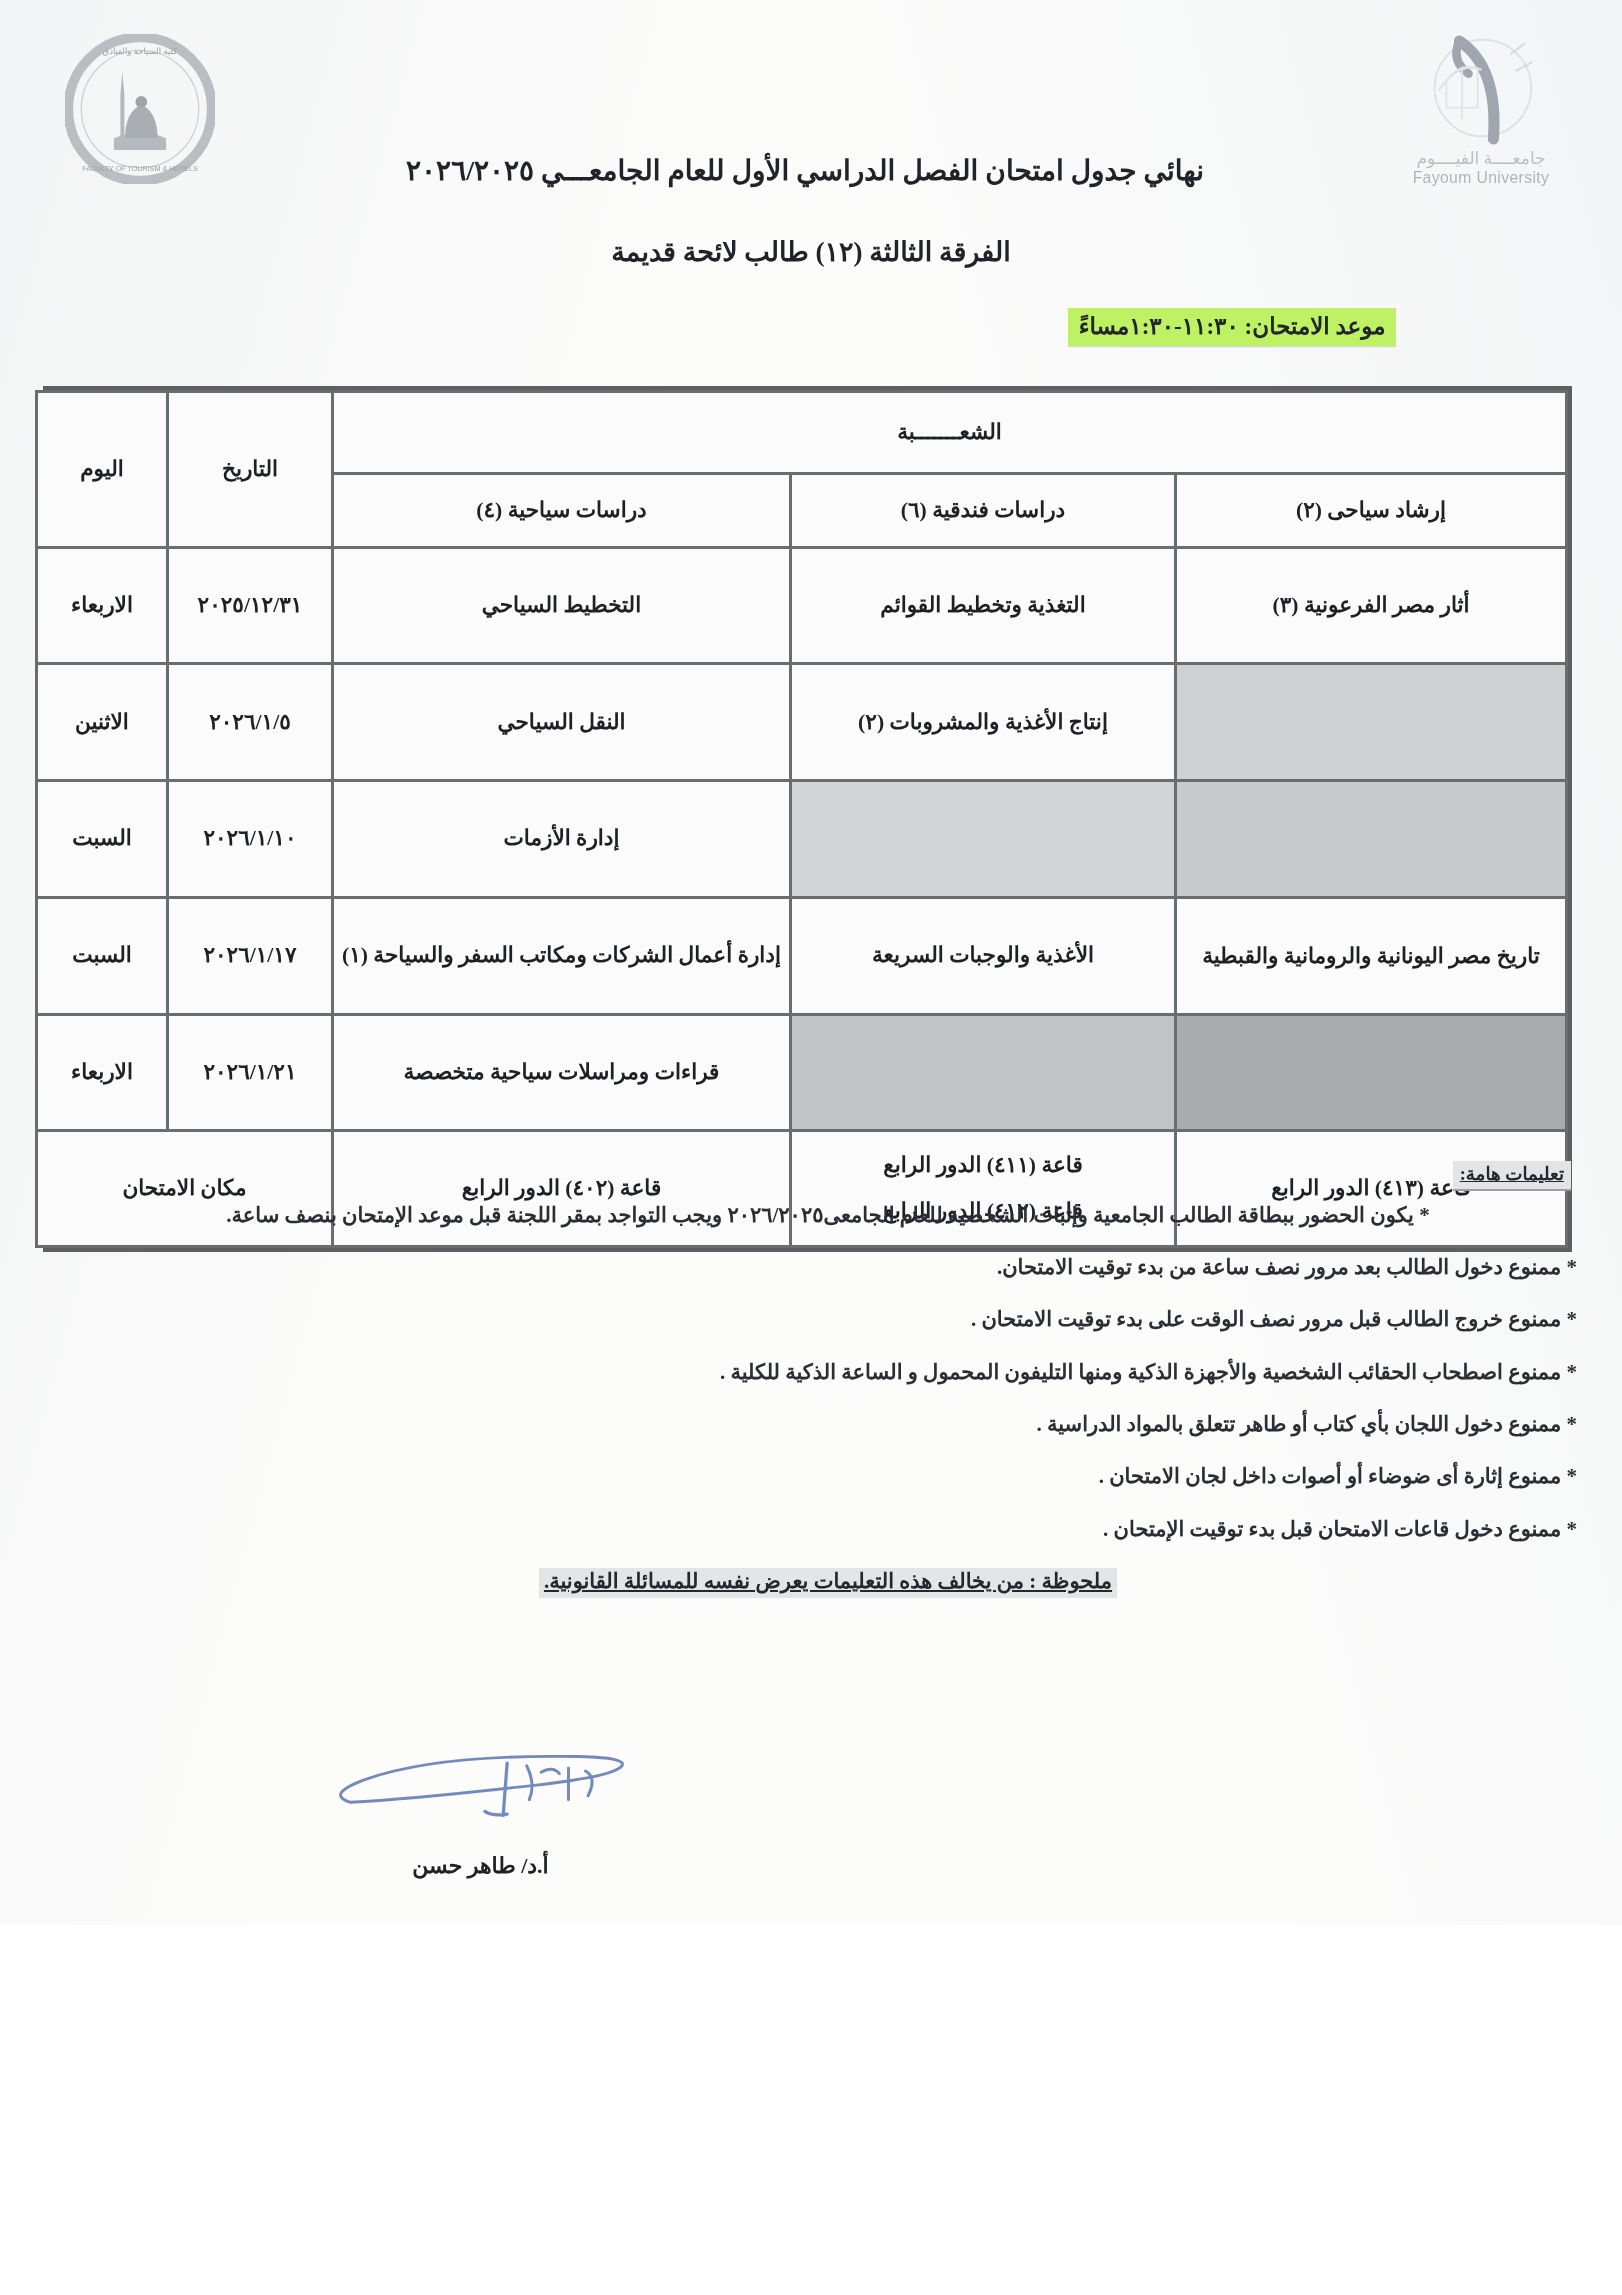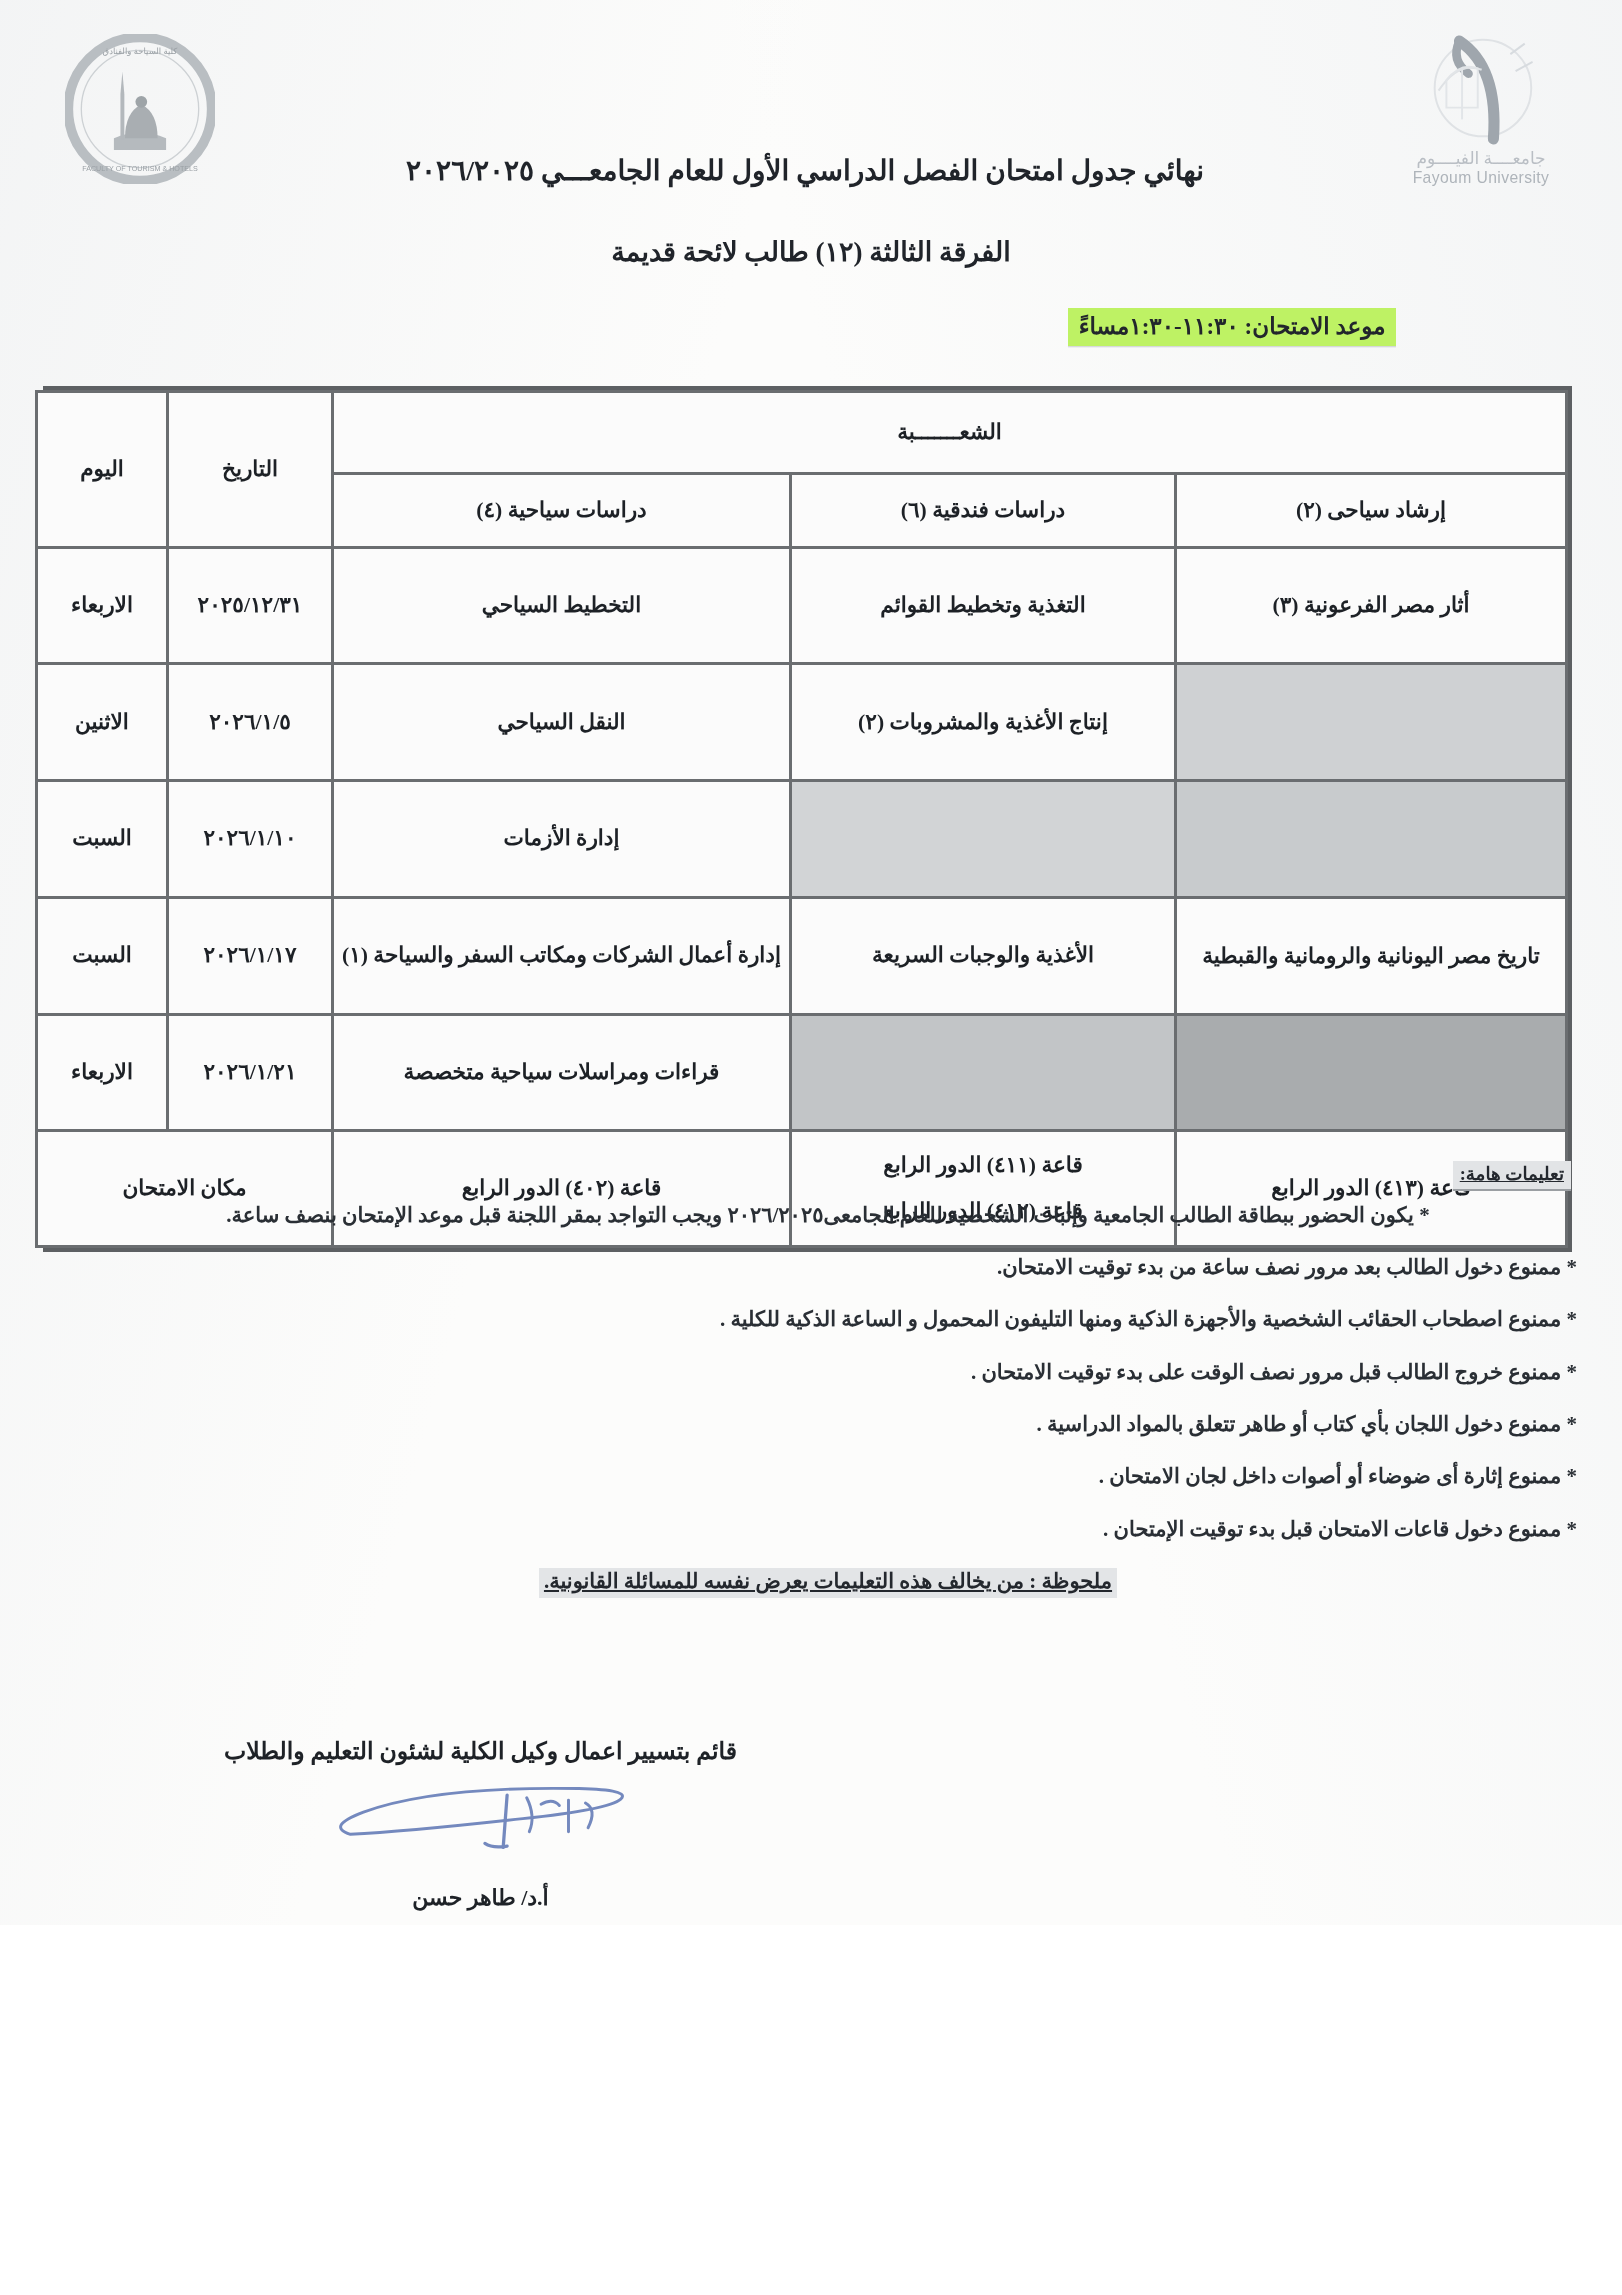--- a/index.html
+++ b/index.html
@@ -343,34 +343,33 @@
       </table>
     </div>
   </div>
 
   <div class="instructions">
     <div class="instr-title-row">
       <span class="instr-title">تعليمات هامة:</span>
     </div>
     <p class="instr-line l1">* يكون الحضور ببطاقة الطالب الجامعية وإثبات الشخصية للعام الجامعى٢٠٢٦/٢٠٢٥ ويجب التواجد بمقر اللجنة قبل موعد الإمتحان بنصف ساعة.</p>
     <p class="instr-line">* ممنوع دخول الطالب بعد مرور نصف ساعة من بدء توقيت الامتحان.</p>
+    <p class="instr-line">* ممنوع خروج الطالب قبل مرور نصف الوقت على بدء توقيت الامتحان .</p>
     <p class="instr-line">* ممنوع  اصطحاب الحقائب الشخصية والأجهزة الذكية ومنها التليفون المحمول و الساعة الذكية للكلية .</p>
-    <p class="instr-line">* ممنوع خروج الطالب قبل مرور نصف الوقت على بدء توقيت الامتحان .</p>
     <p class="instr-line">* ممنوع دخول اللجان بأي كتاب أو طاهر تتعلق بالمواد الدراسية .</p>
     <p class="instr-line">* ممنوع إثارة أى ضوضاء أو أصوات داخل لجان الامتحان .</p>
     <p class="instr-line">* ممنوع دخول قاعات الامتحان قبل بدء توقيت الإمتحان .</p>
     <div class="note-line">
       <span>ملحوظة : من يخالف هذه التعليمات يعرض نفسه للمسائلة القانونية.</span>
     </div>
   </div>
 
   <div class="sign-area">
 
     <div class="sign-block sign-right">
-      <div class="sign-role">قائم بتسيير اعمال وكيل الكلية لشئون التعليم والطلاب</div>
       <svg class="sig-svg" width="340" height="111" viewBox="0 0 520 170" aria-hidden="true">
         <path d="M60 100 q-38 -12 20 -34 q110 -40 330 -36 q80 2 64 16 q-18 16 -150 30 q-180 20 -264 24 z" fill="none" stroke="#7489be" stroke-width="4.5" stroke-linecap="round"></path>
         <path d="M300 40 l-6 80" stroke="#7489be" stroke-width="5" fill="none" stroke-linecap="round"></path>
         <path d="M300 118 q-22 4 -34 -4" stroke="#7489be" stroke-width="5" fill="none" stroke-linecap="round"></path>
         <path d="M330 44 q14 28 4 52" stroke="#7489be" stroke-width="4.5" fill="none" stroke-linecap="round"></path>
         <path d="M352 54 q18 -10 28 2" stroke="#7489be" stroke-width="4.5" fill="none" stroke-linecap="round"></path>
         <path d="M394 48 l0 48" stroke="#7489be" stroke-width="4.5" fill="none" stroke-linecap="round"></path>
         <path d="M420 52 q18 10 4 38" stroke="#7489be" stroke-width="4.5" fill="none" stroke-linecap="round"></path>
       </svg>
       <div class="sign-name">أ.د/ طاهر حسن</div>

